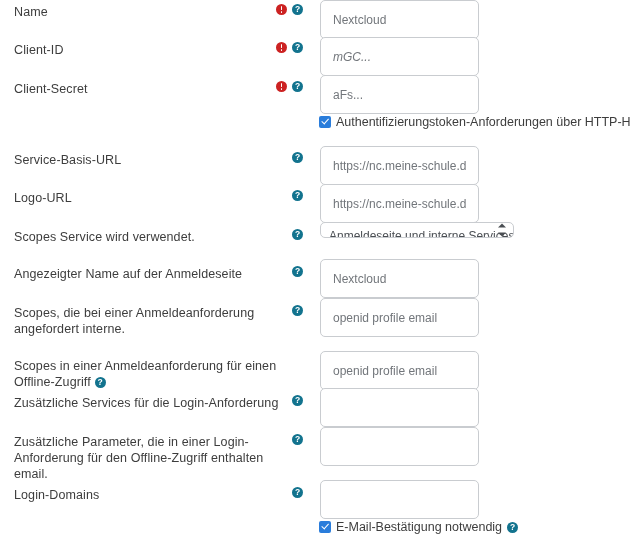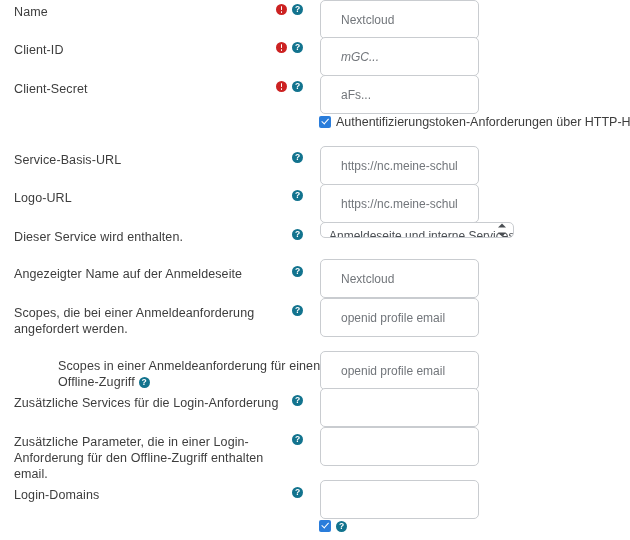--- a/index.html
+++ b/index.html
@@ -34,21 +34,21 @@
   .row-label {
     position: absolute;
     left: 14px;
     top: 0;
     width: 272px;
     line-height: 16px;
     font-size: 12.5px;
     color: #3d3d3d;
     letter-spacing: 0.1px;
   }
-  .row-label.narrow { width: 290px; margin-left: 44px; }
+  .row-label.narrow { width: 290px; }
 
   
   .icon-col {
     position: absolute;
     top: 0;
     display: flex;
     align-items: flex-start;
     gap: 5px;
   }
 
@@ -111,21 +111,21 @@
     left: 320px;
     top: 0;
     width: 159px;
     height: 39px;
     border: 1px solid #c9ccd0;
     border-radius: 5px;
     background: #ffffff;
     font-family: "Liberation Sans", sans-serif;
     font-size: 12px;
     color: #72767b;
-    padding: 0 20px;
+    padding: 0 12px;
     line-height: 26px;
     white-space: nowrap;
     overflow: hidden;
     outline: none;
   }
   .text-input::placeholder { color: #72767b; }
 
   .select-input {
     position: absolute;
     left: 320px;
@@ -252,40 +252,40 @@
 
   <div class="form-row" style="top:190px;">
     <div class="row-label">Logo-URL</div>
     <div class="icon-col" style="left:292px;">
       <span class="help-icon">?</span>
     </div>
     <input class="text-input" style="top: -6px;" type="text" value="https://nc.meine-schule.de/index.php/apps/theming/image/logo">
   </div>
 
   <div class="form-row" style="top:229px;">
-    <div class="row-label">Dieser Service wird enthalten.</div>
+    <div class="row-label">Scopes Service wird verwendet.</div>
     <div class="icon-col" style="left:292px;">
       <span class="help-icon">?</span>
     </div>
     <div class="select-input" style="top:-7px;">
       <span>Anmeldeseite und interne Services</span>
       <span class="select-arrow"></span>
     </div>
   </div>
 
   <div class="form-row" style="top:266px;">
     <div class="row-label">Angezeigter Name auf der Anmeldeseite</div>
     <div class="icon-col" style="left:292px;">
       <span class="help-icon">?</span>
     </div>
     <input class="text-input" style="top: -7px;" type="text" value="Nextcloud">
   </div>
 
   <div class="form-row" style="top:305px;">
-    <div class="row-label">Scopes, die bei einer Anmeldeanforderung angefordert werden.</div>
+    <div class="row-label">Scopes, die bei einer Anmeldeanforderung angefordert interne.</div>
     <div class="icon-col" style="left:292px;">
       <span class="help-icon">?</span>
     </div>
     <input class="text-input" style="top: -7px;" type="text" value="openid profile email">
   </div>
 
   <div class="form-row" style="top:358px;">
     <div class="row-label narrow"><span>Scopes in einer Anmeldeanforderung für einen Offline-Zugriff</span><span class="help-icon help-inline">?</span></div>
     <input class="text-input" style="top: -7px;" type="text" value="openid profile email">
   </div>
@@ -309,16 +309,17 @@
   <div class="form-row" style="top:487px;">
     <div class="row-label">Login-Domains</div>
     <div class="icon-col" style="left:292px;">
       <span class="help-icon">?</span>
     </div>
     <input class="text-input" style="top: -7px;" type="text" value="">
   </div>
 
   <div class="check-row" style="top:520px;">
     <span class="checkbox"></span>
+    <span class="check-label">E-Mail-Bestätigung notwendig</span>
     <span class="help-icon">?</span>
   </div>
 
 </div>
 
 </body></html>

